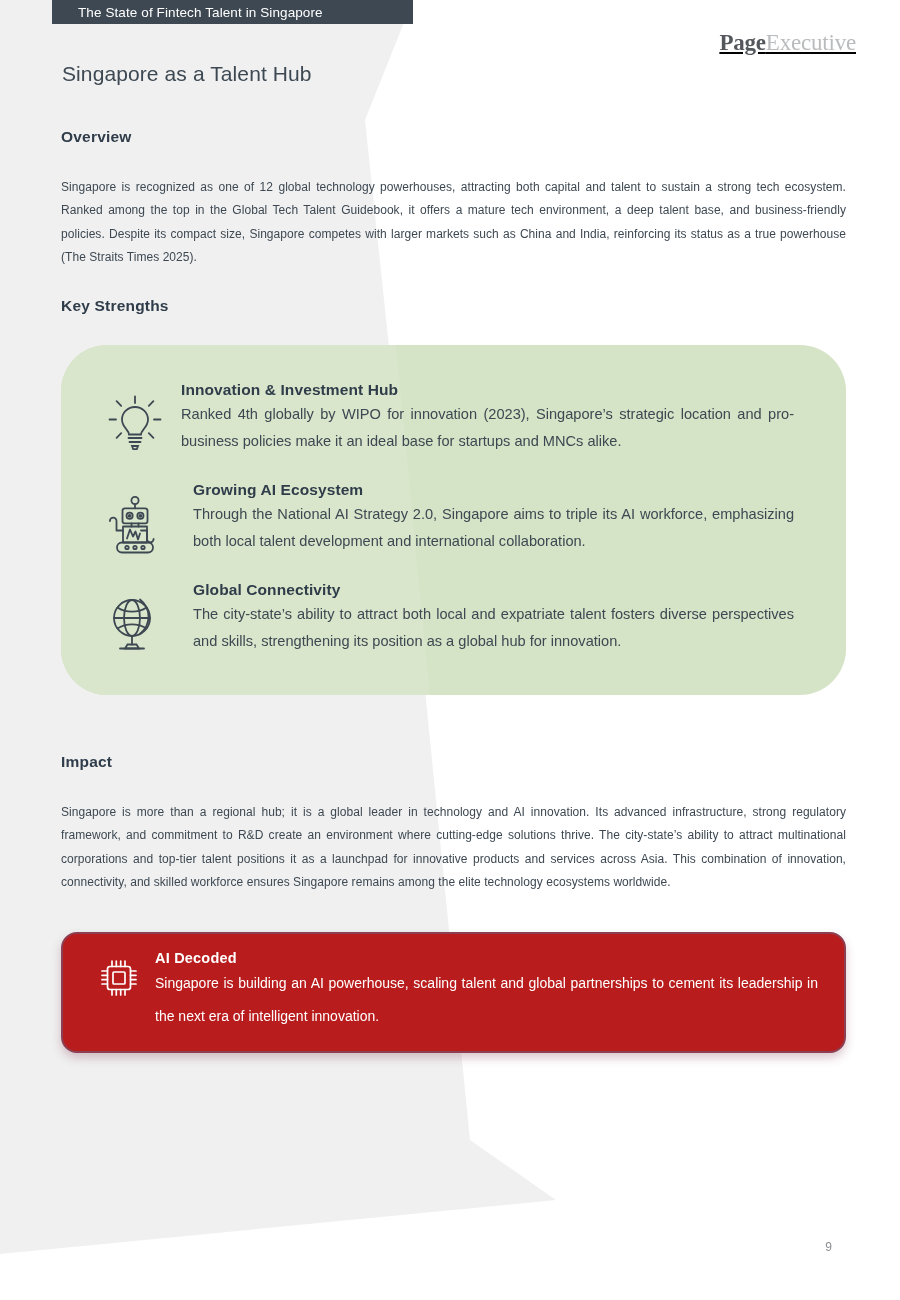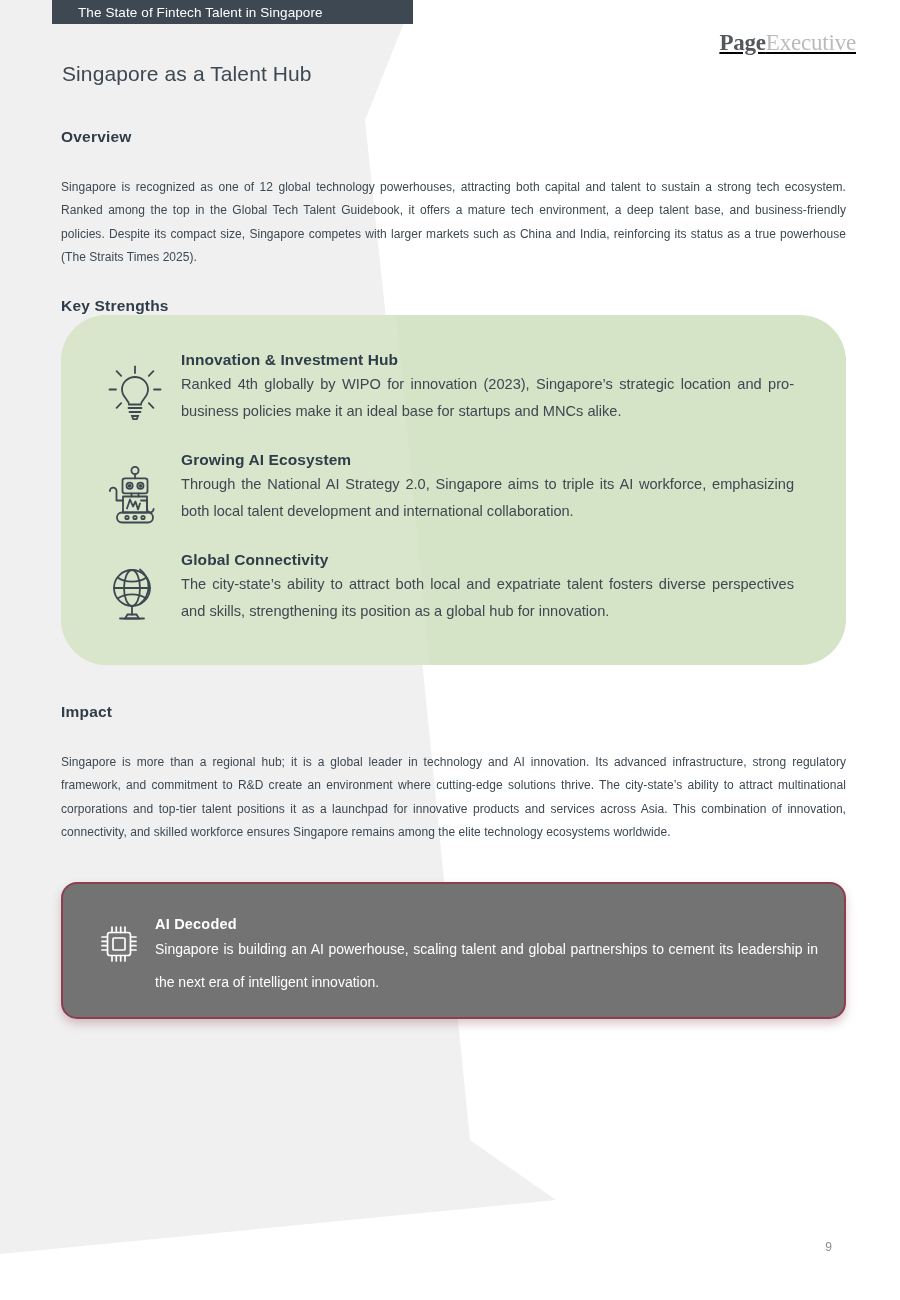--- a/index.html
+++ b/index.html
@@ -104,39 +104,40 @@
   }
 
   #overview-heading { margin-bottom: 30px; }
   #overview-body { margin-bottom: 0; }
 
   #strengths-heading { margin-top: 28px; margin-bottom: 0; }
 
   
   .strengths-card {
     position: relative;
+    margin-top: 30px;
     background: #d5e3c6;
     border-radius: 46px;
     padding: 36px 44px 40px 28px;
     overflow: hidden;
   }
   .card-diagonal {
     position: absolute;
     inset: 0;
     width: 100%;
     height: 100%;
     pointer-events: none;
   }
   .strength-row {
     position: relative;
     display: flex;
     align-items: flex-start;
     z-index: 2;
   }
-  .strength-row + .strength-row { margin-top: 26px; }
+  .strength-row + .strength-row { margin-top: 26px; gap: 12px; }
 
   .strength-icon {
     flex: 0 0 92px;
     width: 92px;
     display: flex;
     justify-content: center;
     padding-top: 12px;
   }
   .strength-icon svg { display: block; }
 
@@ -150,30 +151,30 @@
     letter-spacing: 0.1px;
   }
   .strength-desc {
     font-size: 14.6px;
     line-height: 26.5px;
     color: #3d4852;
     text-align: justify;
   }
 
   
-  #impact-heading { margin-top: 38px; margin-bottom: 30px; }
+  #impact-heading { margin-top: 58px; margin-bottom: 30px; }
 
   
   .callout {
     position: relative;
     margin-top: 38px;
-    background: #737373;
+    background: #b91c1c;
     border: 2px solid #8d3f52;
     border-radius: 16px;
-    padding: 32px 26px 18px 20px;
+    padding: 16px 26px 18px 20px;
     display: flex;
     align-items: flex-start;
     box-shadow: 0 5px 10px rgba(140,70,90,0.30);
     overflow: hidden;
   }
   .callout-icon {
     flex: 0 0 72px;
     width: 72px;
     display: flex;
     justify-content: center;

